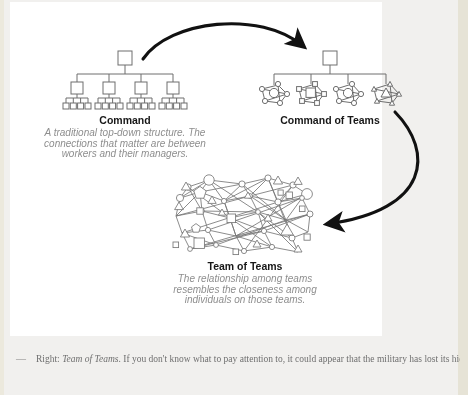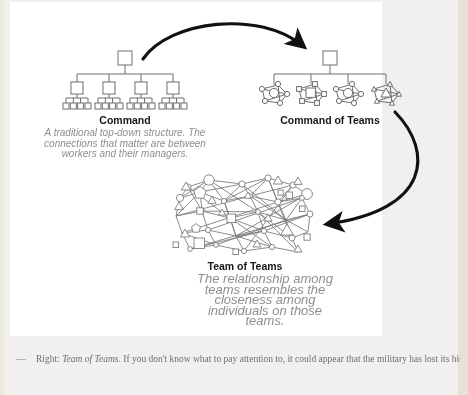--- a/index.html
+++ b/index.html
@@ -313,21 +313,21 @@
         </g>
       </g>
     </svg>
 
     <div class="dlabel" style="left:35px;top:112px;width:160px;font-size:10.5px;">Command</div>
     <div class="ddesc" style="left:33px;top:126px;width:164px;font-size:10px;line-height:10.5px;">A traditional top-down structure. The connections that matter are between workers and their managers.</div>
 
     <div class="dlabel" style="left:240px;top:112px;width:160px;font-size:10.5px;">Command of Teams</div>
 
     <div class="dlabel" style="left:155px;top:258px;width:160px;font-size:10.5px;">Team of Teams</div>
-    <div class="ddesc" style="left:158px;top:272px;width:154px;font-size:13px;line-height:10.5px;margin-left:20px;">The relationship among teams resembles the closeness among individuals on those teams.</div>
+    <div class="ddesc" style="left:158px;top:272px;width:154px;font-size:10px;line-height:10.5px;">The relationship among teams resembles the closeness among individuals on those teams.</div>
 
   </div>
 
   <div class="caption-row">
     <div class="caption-dash">—</div>
     <div style="flex:1 1 auto;overflow:hidden;">
       <div class="caption-text"><span>Right: </span><span class="ital">Team of Teams</span><span>. If you don't know what to pay attention to, it could appear that the military has lost its hierarchy</span></div>
     </div>
   </div>
 

